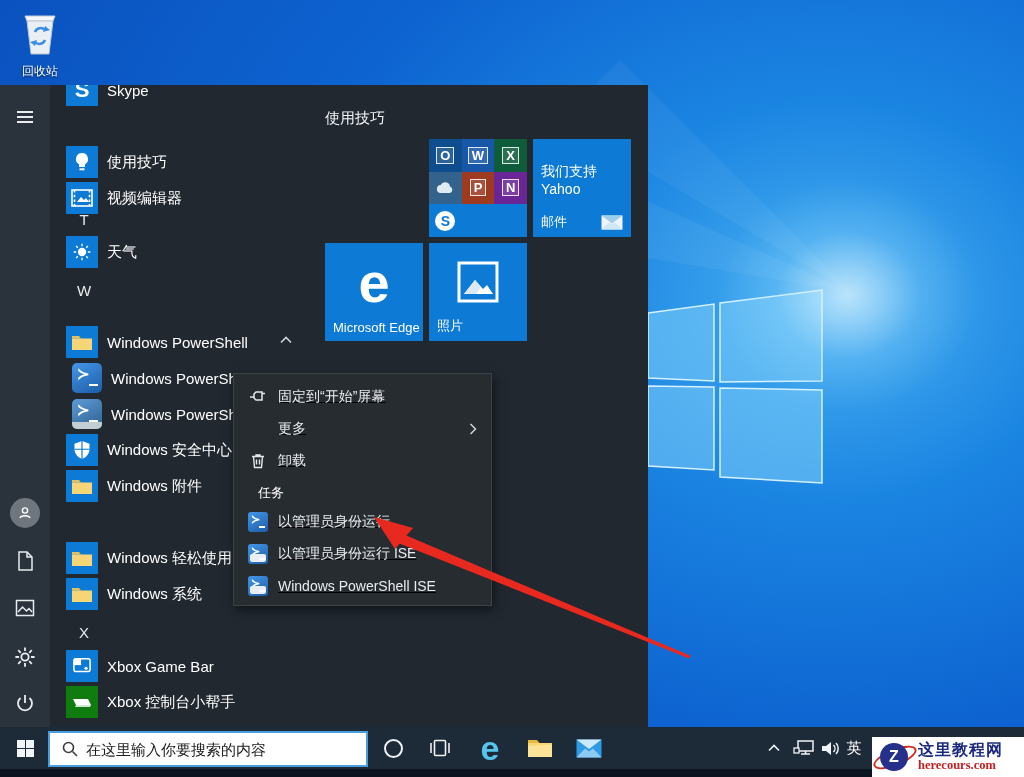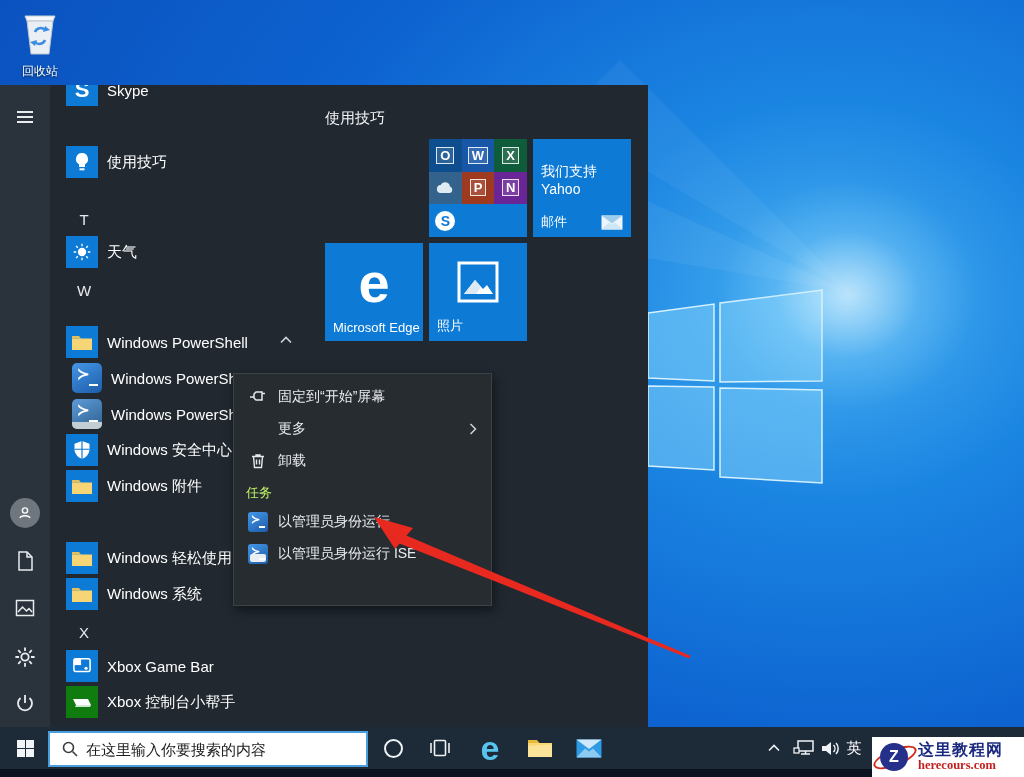--- a/index.html
+++ b/index.html
@@ -54,24 +54,24 @@
   .c-outlook{background:#0e4e8e;} .c-word{background:#1856a8;} .c-excel{background:#0f5c3b;}
   .c-onedrive{background:#33628c;} .c-ppt{background:#9e3a1f;} .c-onenote{background:#6a2596;}
   .c-skype{background:#0d7ad6;} .c-plain{background:#0d7ad6;}
   .mini-letter { color:#fff; font-size:13px; font-weight:bold; border:1.5px solid rgba(255,255,255,.85); padding:0 3px; line-height:15px; background:rgba(255,255,255,.12); }
   .skype-circle { width:20px; height:20px; border-radius:50%; background:#fff; color:#0d7ad6; font-weight:bold; font-size:14px; display:flex; align-items:center; justify-content:center; }
   .tile-mail .yahoo { position:absolute; left:8px; top:24px; color:#fff; font-size:14px; }
   .edge-e { position:absolute; left:0; right:0; top:8px; text-align:center; color:#fff; font-size:56px; font-weight:bold; line-height:64px; }
 
   
   .context-menu { position:absolute; left:233px; top:373px; width:259px; height:233px; background:#272c31; border:1px solid #3c4248; box-shadow:2px 4px 10px rgba(0,0,0,.5); }
-  .cm-row { position:absolute; left:0; width:100%; height:30px; display:flex; align-items:center; padding-left:14px; cursor:pointer; }
+  .cm-row { position:absolute; left:0; width:100%; height:30px; display:flex; align-items:center; padding-left:14px; cursor:pointer;text-decoration:underline; }
   .cm-icon { width:20px; height:20px; display:flex; align-items:center; justify-content:center; flex:0 0 auto; }
   .cm-row .label { color:#e9ecef; font-size:14px; margin-left:10px; white-space:nowrap; }
-  .cm-header { position:absolute; left:12px; color:#bef264; font-size:13px; }
+  .cm-header { position:absolute; left:24px; color:#ffffff; font-size:13px; }
   .cm-chevron { position:absolute; right:14px; }
 
   
   .arrow-svg { position:absolute; left:0; top:0; width:1024px; height:777px; pointer-events:none; z-index:50; }
 
   
   .taskbar { position:absolute; left:0; top:727px; width:1024px; height:50px; background:#1d2a38; }
   .taskbar::after { content:""; position:absolute; left:0; bottom:0; width:100%; height:8px; background:#0b1320; }
   .tb-btn { position:absolute; top:0; height:42px; display:flex; align-items:center; justify-content:center; cursor:pointer; }
   .search-box { position:absolute; left:48px; top:4px; width:320px; height:36px; background:#fff; border:2px solid #4a9edb; display:flex; align-items:center; z-index:2; }
@@ -177,20 +177,30 @@
       </div>
       <div class="app-row" style="top:59px">
         <div class="tile32">
           <svg width="18" height="20" viewBox="0 0 18 20">
               <path d="M9 1a6 6 0 0 1 3 11.2V15H6v-2.8A6 6 0 0 1 9 1z" fill="#fff"></path>
               <rect x="6.5" y="16.3" width="5" height="2" fill="#fff"></rect>
             </svg>
         </div>
         <span class="label">使用技巧</span>
       </div>
+      <div class="app-row" style="top:95px">
+        <div class="tile32">
+          <svg width="22" height="18" viewBox="0 0 22 18">
+              <rect x="1" y="1" width="20" height="16" fill="none" stroke="#fff" stroke-width="1.6"></rect>
+              <path d="M3.5 1v16M18.5 1v16" stroke="#fff" stroke-width="1.6" stroke-dasharray="2.5 2.2"></path>
+              <path d="M6 13l4-5 3 3 2-2 3 4z" fill="#fff"></path>
+            </svg>
+        </div>
+        <span class="label">视频编辑器</span>
+      </div>
       <div class="section-letter" style="top:116px">T</div>
       <div class="app-row" style="top:149px">
         <div class="tile32">
           <svg width="20" height="20" viewBox="0 0 24 24">
               <circle cx="12" cy="12" r="5" fill="#fff"></circle>
               <g stroke="#fff" stroke-width="1.6">
                 <path d="M12 2v3M12 19v3M2 12h3M19 12h3M4.9 4.9l2.1 2.1M17 17l2.1 2.1M19.1 4.9L17 7M7 17l-2.1 2.1"></path>
               </g>
             </svg>
         </div>
@@ -372,20 +382,28 @@
         </span>
       <span class="label">以管理员身份运行</span>
     </div>
     <div class="cm-row" style="top:165px">
       <span class="cm-icon">
           <span class="ps-icon small ise">
             <span class="bar"></span>
           </span>
         </span>
       <span class="label">以管理员身份运行 ISE</span>
+    </div>
+    <div class="cm-row" style="top:197px">
+      <span class="cm-icon">
+          <span class="ps-icon small ise">
+            <span class="bar"></span>
+          </span>
+        </span>
+      <span class="label">Windows PowerShell ISE</span>
     </div>
   </div>
 
   <svg class="arrow-svg">
     <polygon points="374,517 413,528 395,549" fill="#e8291f"></polygon>
     <polygon points="404,534.5 690.5,655.8 689.3,658.4 399.5,543.5" fill="#e8291f"></polygon>
   </svg>
 
   <div class="taskbar">
     <div class="tb-btn" style="left:8px; width:34px">

